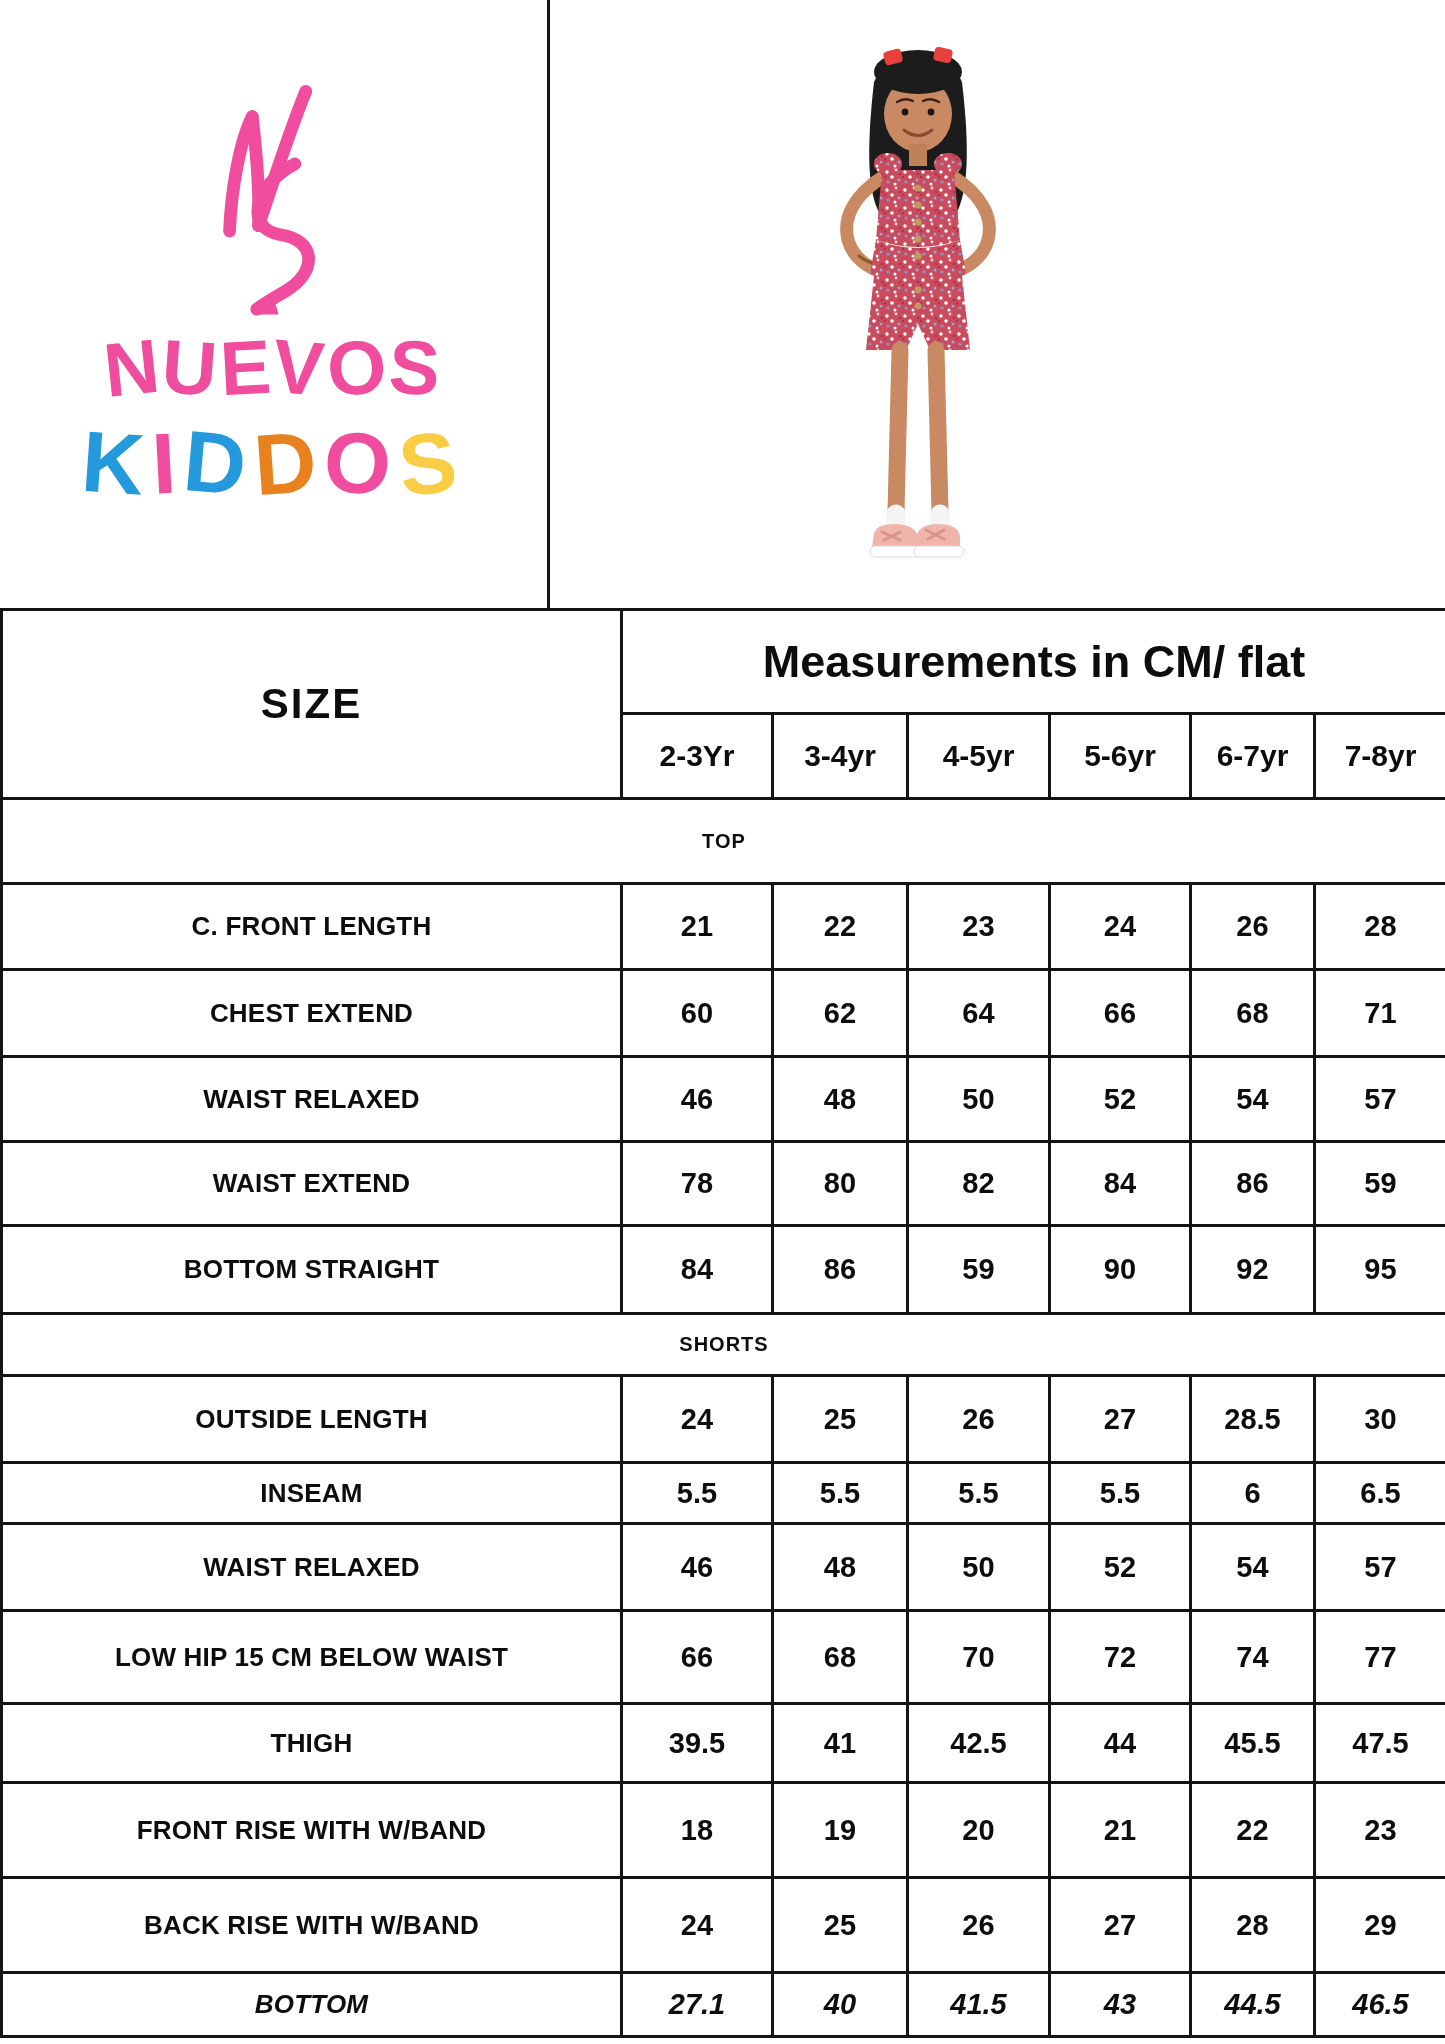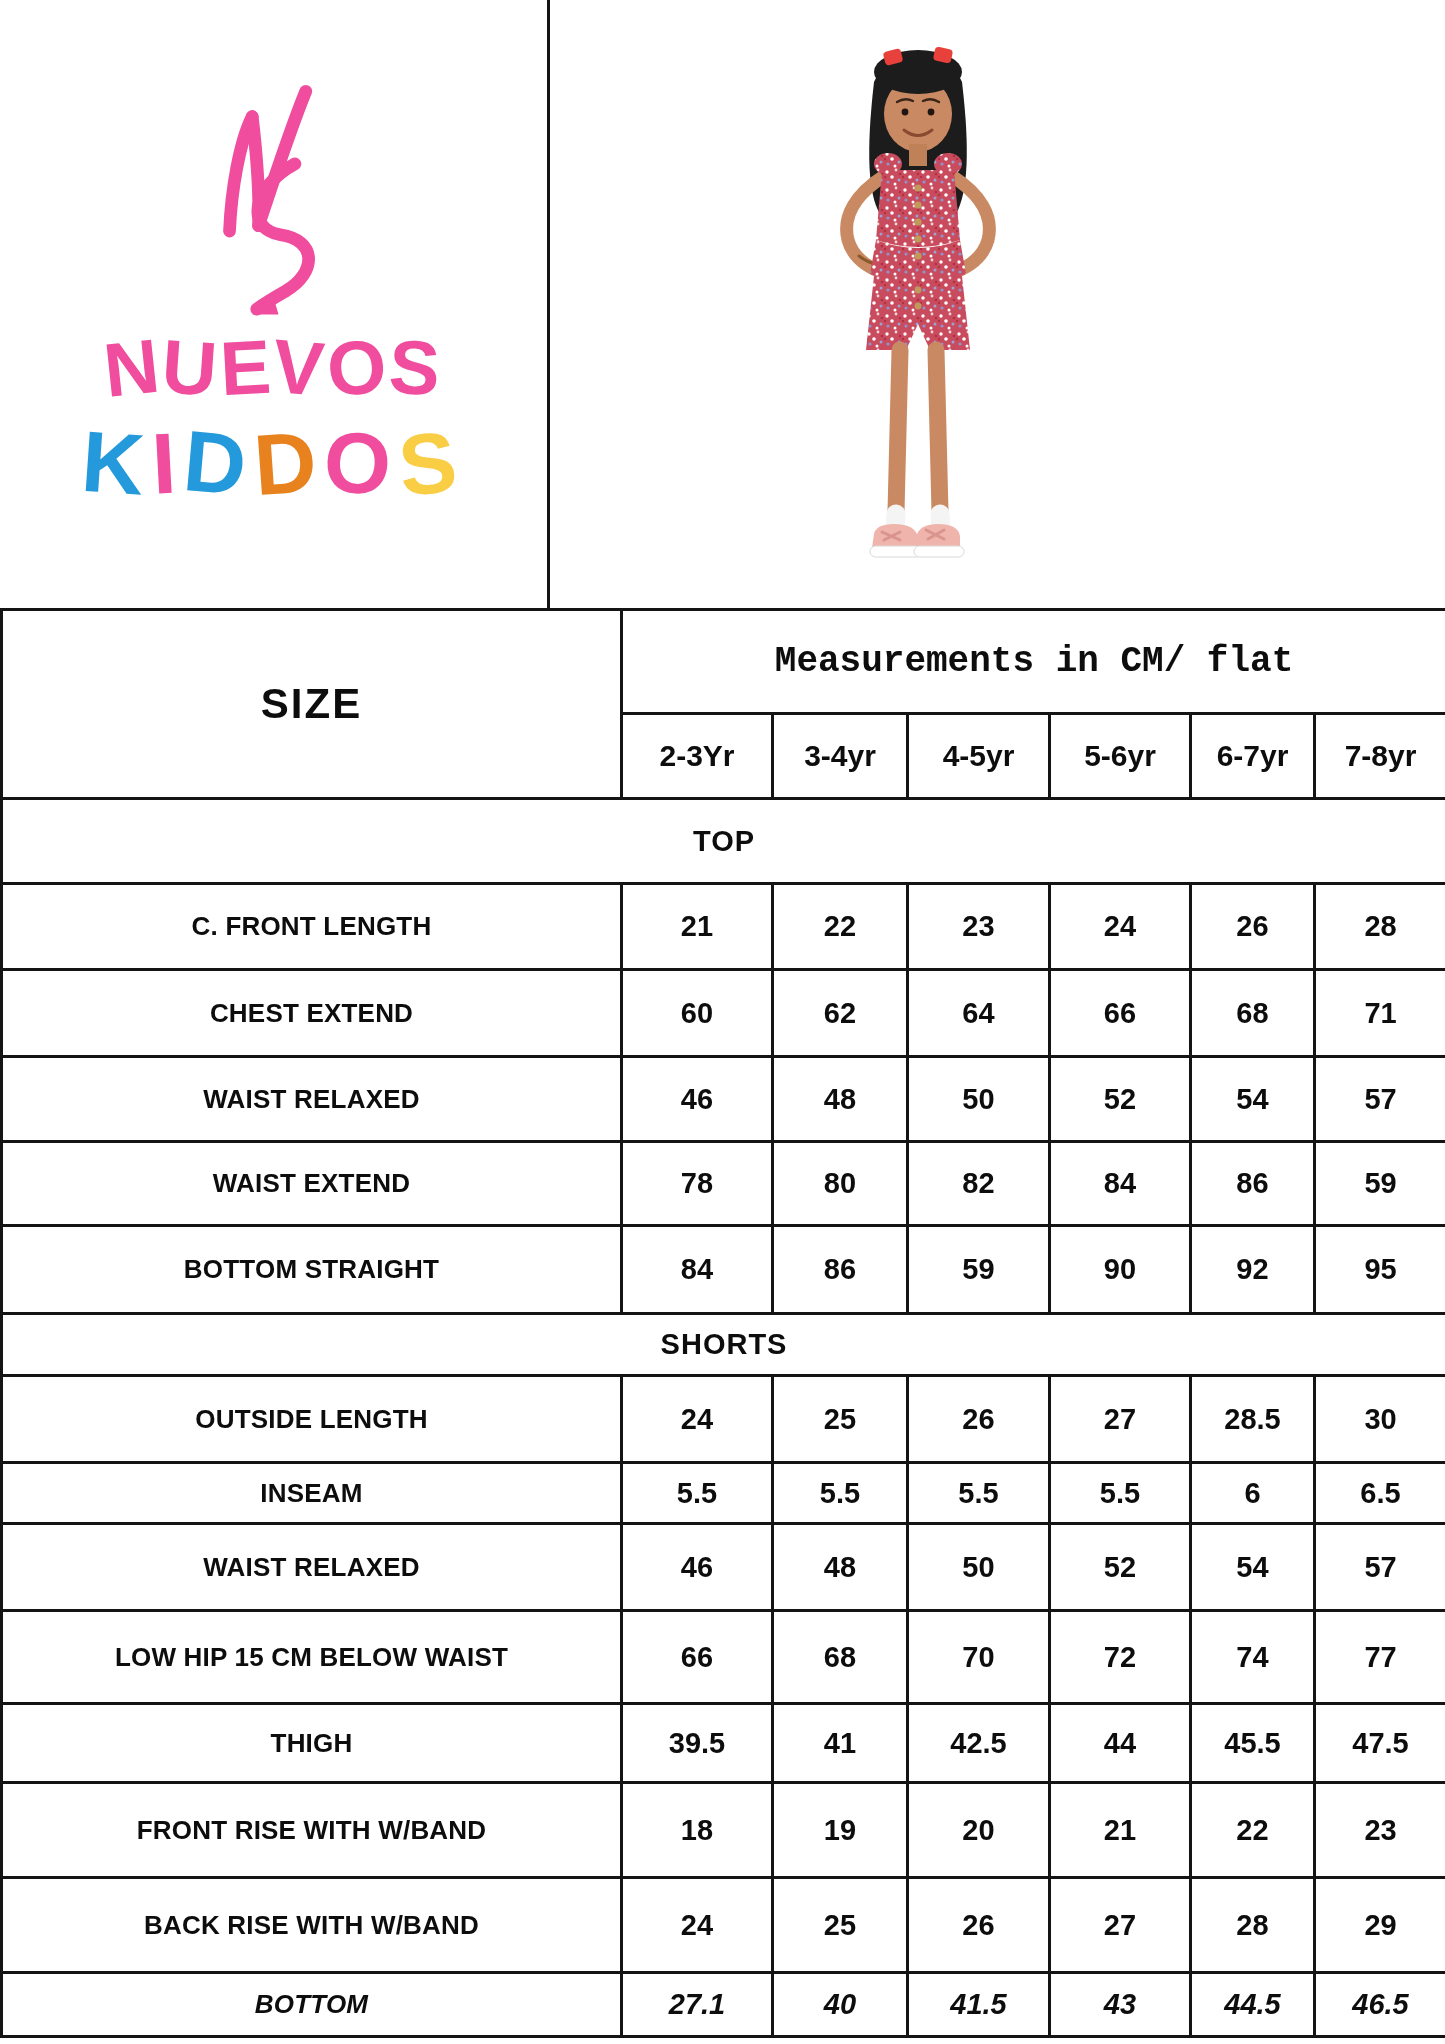--- a/index.html
+++ b/index.html
@@ -20,26 +20,26 @@
   .model-illustration{position:absolute;left:262px;top:42px;}
   
   .chart-table{
     position:absolute;left:0;top:608px;width:1445px;
     border-collapse:collapse;table-layout:fixed;background:#fff;
   }
   .chart-table th,.chart-table td{
     border:3px solid #141414;text-align:center;vertical-align:middle;
     font-weight:bold;color:#0d0d0d;padding:0;overflow:hidden;
   }
-  .th-meas{font-size:36px;letter-spacing:0px;font-family:Liberation Mono, monospace;}
+  .th-meas{font-size:45px;letter-spacing:0px;}
   .th-size{font-size:42px;letter-spacing:2px;}
   .th-col{font-size:30px;}
   tr.hrow1{height:104px;}
   tr.hrow2{height:85px;}
-  td.section-cell{font-size:29px;letter-spacing:1px;text-align:center;}
+  td.section-cell{font-size:20px;letter-spacing:1px;text-align:center;}
   td.label-cell{font-size:26px;letter-spacing:0.2px;}
   td.value-cell{font-size:29px;}
 </style>
 </head>
 <body>
 
 <div class="canvas">
 
   <div class="top-section">
 

